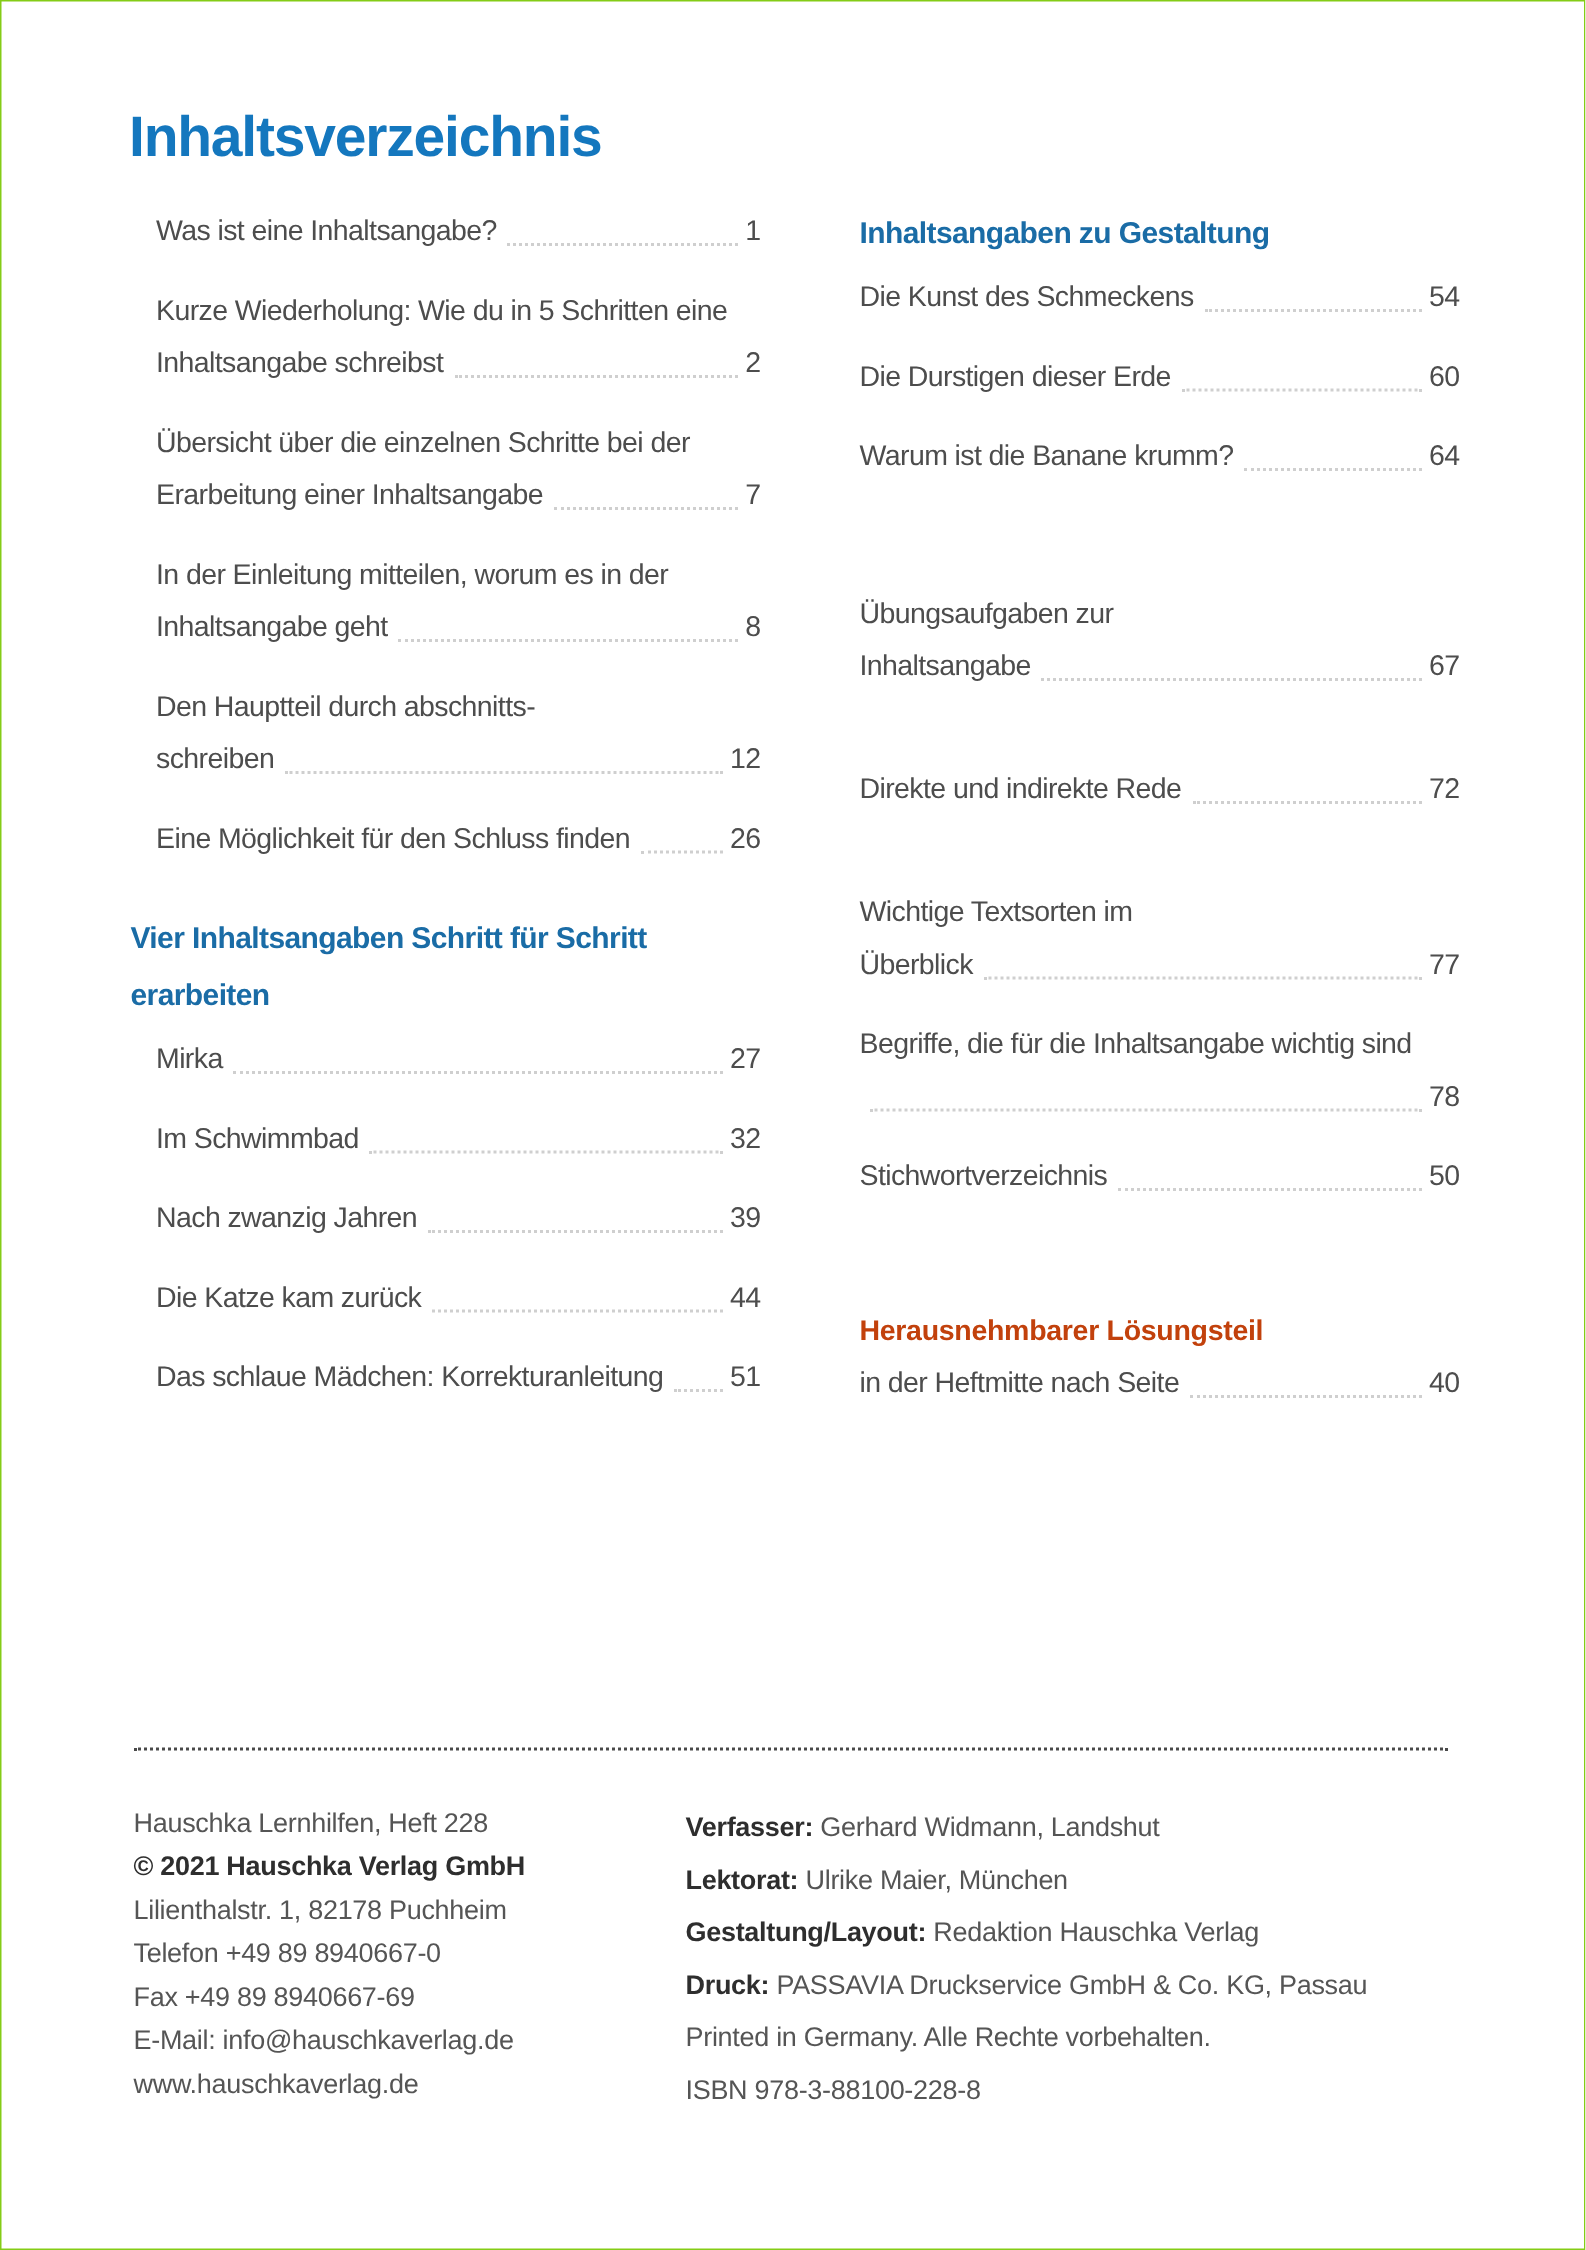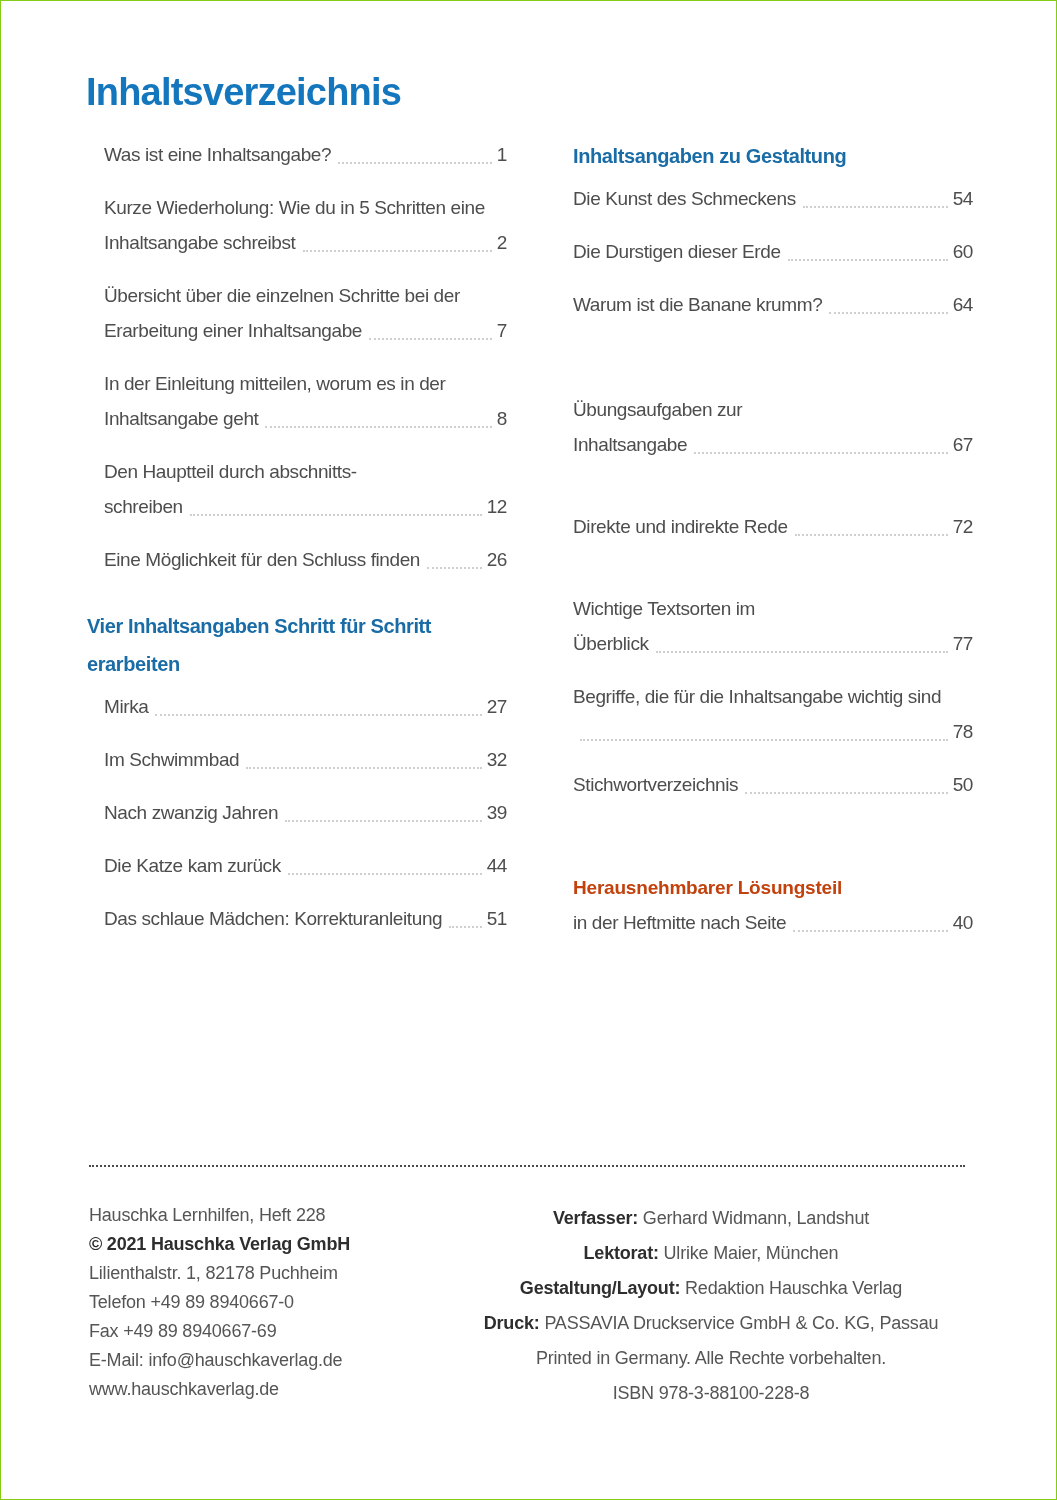--- a/index.html
+++ b/index.html
@@ -77,21 +77,21 @@
   .footer-divider { border-top: 2px dotted #4a4a4a; height: 0; }
   .footer-cols { display: flex; margin-top: 34px; }
   .footer-left  { width: 368px; }
   .footer-right { flex: 1; }
   .footer-line {
     font-size: 18px;
     color: #555555;
     letter-spacing: -0.2px;
   }
   .footer-left  .footer-line { line-height: 29px; }
-  .footer-right .footer-line { line-height: 35px; text-align: center; }
+  .footer-right .footer-line { line-height: 35px; }
   .footer-line .lbl { font-weight: bold; color: #2e2e2e; }
   .footer-line.bold { font-weight: bold; color: #2e2e2e; }
 </style>
 </head>
 <body>
 
 <div class="page">
 
   <h1 class="page-title">Inhaltsverzeichnis</h1>
 

